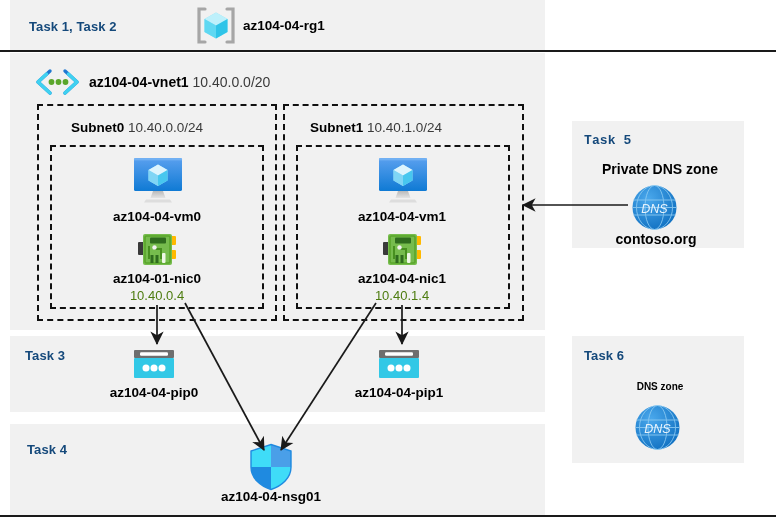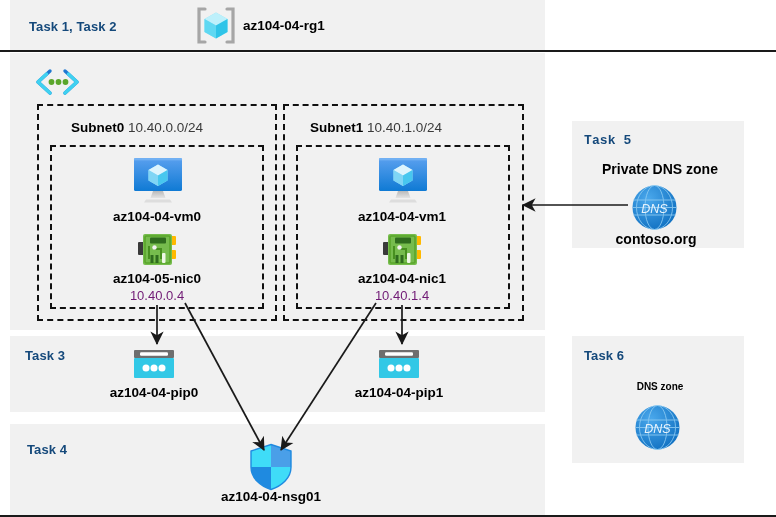--- a/index.html
+++ b/index.html
@@ -28,21 +28,21 @@
   
   .dashed{position:absolute;box-sizing:border-box;border:2px dashed #111111;}
   .subnet0-outer{left:37px;top:104px;width:240px;height:217px;}
   .subnet1-outer{left:283px;top:104px;width:241px;height:217px;}
   .subnet0-inner{left:50px;top:145px;width:214px;height:164px;}
   .subnet1-inner{left:296px;top:145px;width:214px;height:164px;}
 
   
   .task-label{position:absolute;color:#15497b;font-weight:bold;font-size:13px;letter-spacing:.1px;white-space:nowrap;}
   .res-name{position:absolute;color:#000000;font-weight:bold;font-size:13.5px;white-space:nowrap;text-align:center;}
-  .ip-text{position:absolute;color:#701a75;font-weight:normal;font-size:13px;white-space:nowrap;text-align:right;}
+  .ip-text{position:absolute;color:#4d7c0f;font-weight:normal;font-size:13px;white-space:nowrap;text-align:right;}
   .hdr-row{position:absolute;white-space:nowrap;font-size:14px;color:#000;}
   .hdr-row b{font-weight:bold;}
   .hdr-row .dim{font-weight:normal;color:#3a3a3a;}
   .subnet-hdr{position:absolute;white-space:nowrap;font-size:13.5px;color:#000;}
   .subnet-hdr b{font-weight:bold;margin-left:18px;}
   .subnet-hdr .dim{font-weight:normal;color:#3a3a3a;}
   .centered{transform:translateX(-50%);}
 
   
   .icon{position:absolute;font-style:italic;}
@@ -86,20 +86,23 @@
       <path d="M17 3 L5 14 L17 25" fill="none" stroke="#1f78d1" stroke-width="3.4" stroke-linecap="round" stroke-linejoin="round"></path>
       <path d="M13.6 6.1 L5 14 L17 25" fill="none" stroke="#3fd1f0" stroke-width="3.4" stroke-linecap="round" stroke-linejoin="round"></path>
       <path d="M32 3 L44 14 L32 25" fill="none" stroke="#1f78d1" stroke-width="3.4" stroke-linecap="round" stroke-linejoin="round"></path>
       <path d="M35.4 6.1 L44 14 L32 25" fill="none" stroke="#3fd1f0" stroke-width="3.4" stroke-linecap="round" stroke-linejoin="round"></path>
       <circle cx="18.5" cy="14" r="2.9" fill="#5aa62b"></circle>
       <circle cx="25.5" cy="14" r="2.9" fill="#5aa62b"></circle>
       <circle cx="32.5" cy="14" r="2.9" fill="#5aa62b"></circle>
     </svg>
   </div>
 
+  <div class="hdr-row" style="left:89px;top:74px;">
+    <b>az104-04-vnet1</b><span>&nbsp;</span><span class="dim">10.40.0.0/20</span>
+  </div>
 
   <div class="dashed subnet0-outer"></div>
   <div class="dashed subnet1-outer"></div>
   <div class="dashed subnet0-inner"></div>
   <div class="dashed subnet1-inner"></div>
 
   <div class="subnet-hdr" style="left:53px;top:120px;">
     <b>Subnet0</b><span>&nbsp;</span><span class="dim">10.40.0.0/24</span>
   </div>
   <div class="subnet-hdr" style="left:292px;top:120px;">
@@ -139,21 +142,21 @@
       <rect x="9" y="4" width="25" height="27" rx="1.4" fill="none" stroke="#5aa62b" stroke-width="1.6"></rect>
       <rect x="14" y="5.5" width="16" height="6" rx="1" fill="#2f6c1e"></rect>
       <path d="M13 14 v13" stroke="#47901f" stroke-width="2"></path>
       <path d="M18 17 h7 v10" stroke="#47901f" stroke-width="2" fill="none"></path>
       <circle cx="18.5" cy="15.5" r="2.2" fill="#f2f2f2"></circle>
       <rect x="14.5" y="23" width="3" height="8" fill="#2f6c1e"></rect>
       <rect x="19.5" y="23" width="3" height="8" fill="#2f6c1e"></rect>
       <rect x="26" y="21" width="3.5" height="10" rx="1" fill="#eef7e6"></rect>
     </svg>
   </div>
-  <div class="res-name centered" style="left:157px;top:271px;">az104-05-nic0</div>
+  <div class="res-name centered" style="left:157px;top:271px;">az104-01-nic0</div>
   <div class="ip-text centered" style="left:157px;top:288px;">10.40.0.4</div>
 
   <div class="icon" style="left:376px;top:156px;">
     <svg width="54" height="48" viewBox="0 0 54 48">
       <rect x="3" y="2" width="48" height="33" rx="1.6" fill="url(#vmScreen)"></rect>
       <rect x="3" y="2" width="48" height="2.4" fill="#7ab6f4" opacity=".75"></rect>
       <path d="M22 35 h10 l2.5 7 h-15 z" fill="url(#vmBase)"></path>
       <path d="M15 43.5 h24 l2 3 h-28 z" fill="#dddddd"></path>
       <polygon points="27,8.5 36.5,14 36.5,24.5 27,30 17.5,24.5 17.5,14" fill="#9fdcf7"></polygon>
       <polygon points="27,8.5 36.5,14 27,19.5 17.5,14" fill="#ddf4fd"></polygon>

